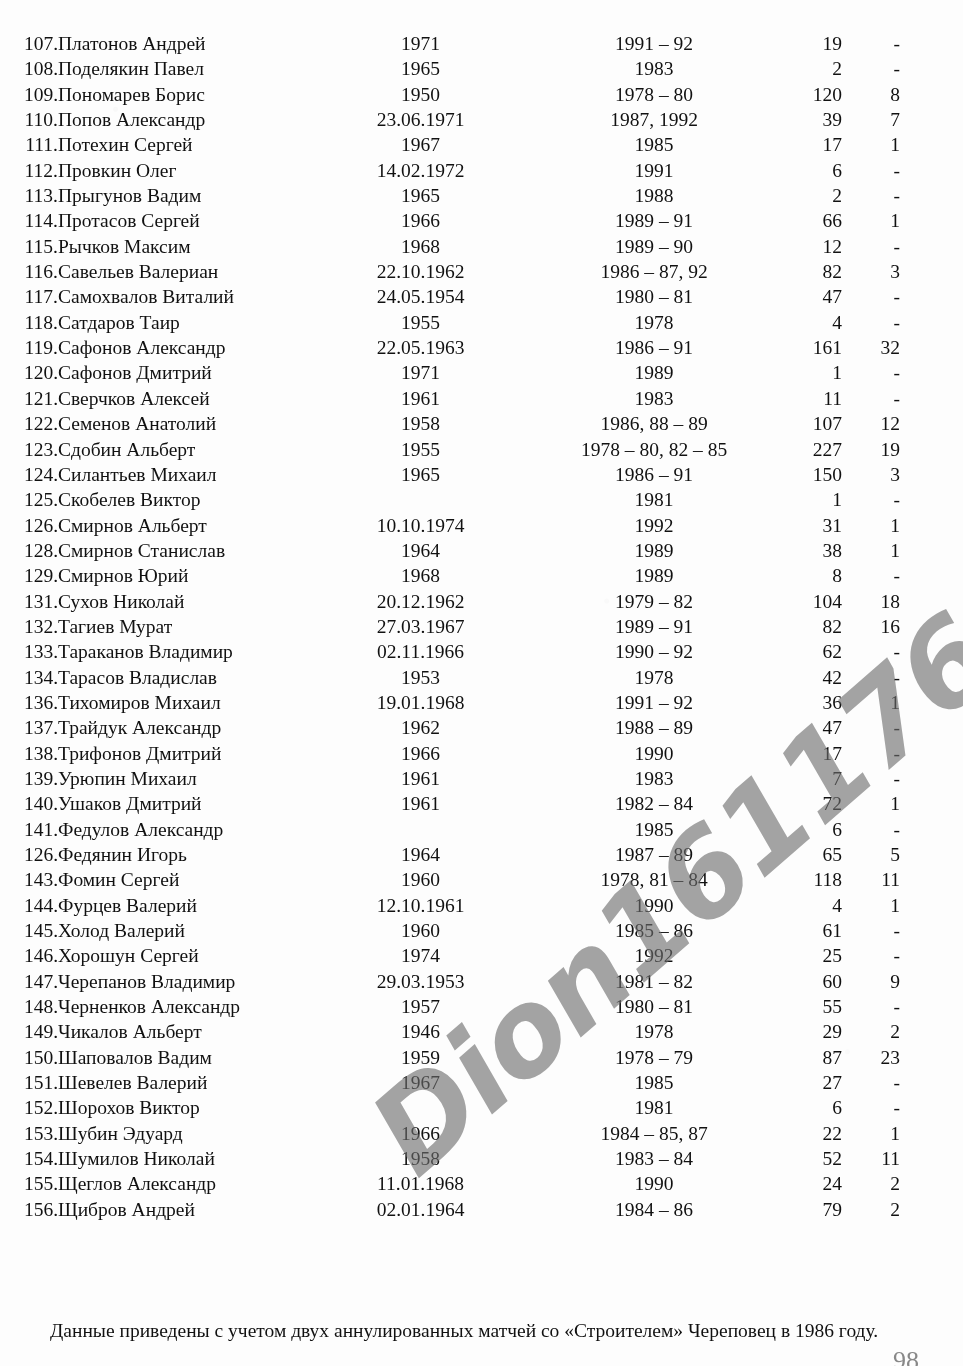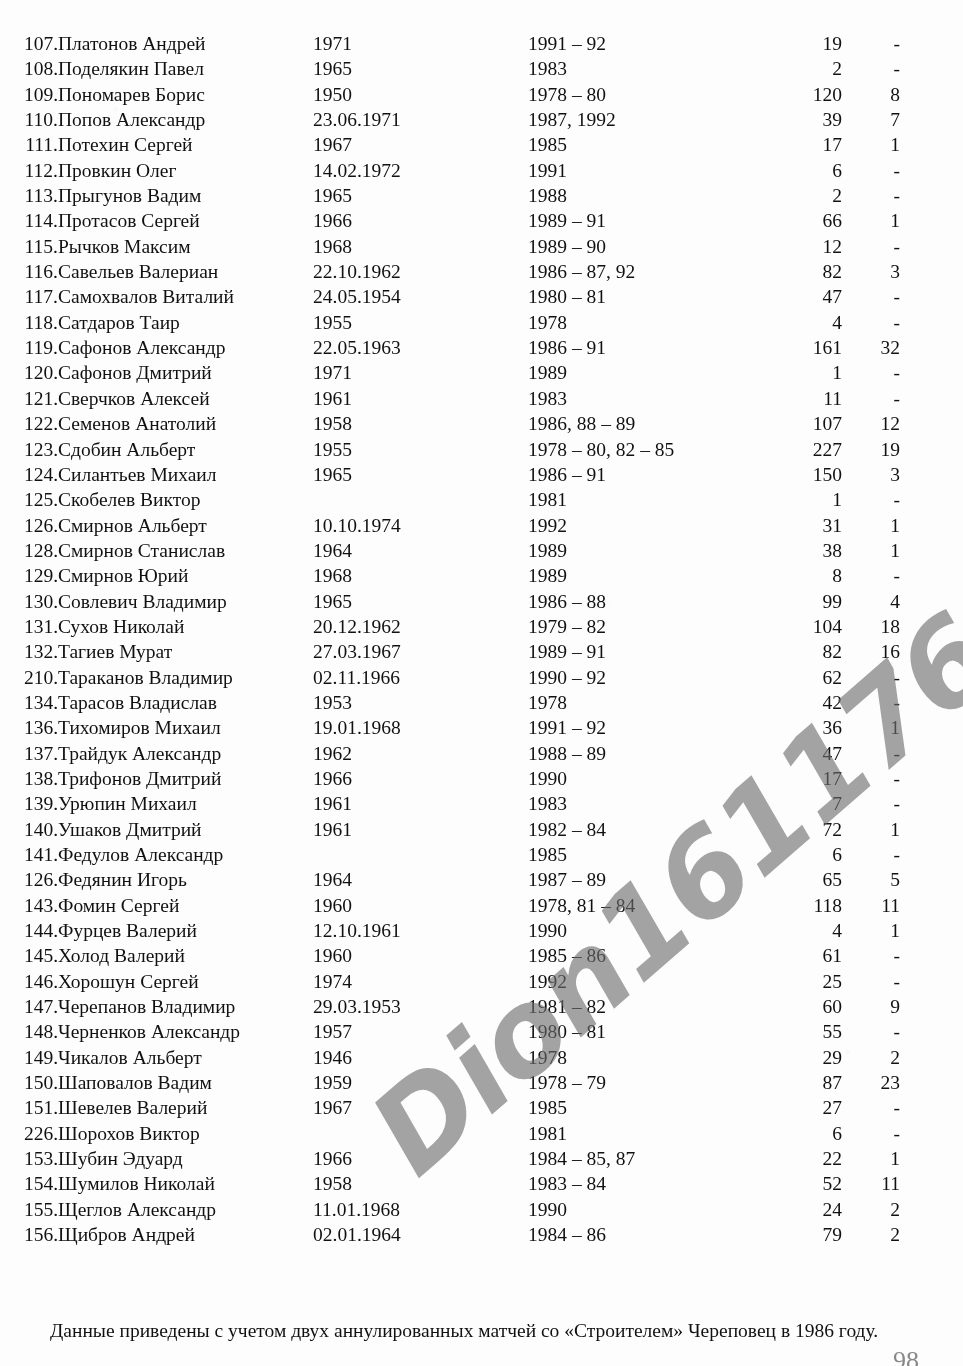--- a/index.html
+++ b/index.html
@@ -72,25 +72,26 @@
     width: 58px;
     text-align: right;
     padding-right: 0;
   }
   .c-name {
     padding-left: 18px;
     text-align: left;
   }
   .c-born {
     width: 215px;
-    text-align: left;
+    text-align: center;
     padding-right: 0;
   }
   .c-seasons {
     width: 252px;
+    text-align: center;
     padding-right: 0;
   }
   .c-games {
     width: 62px;
     text-align: right;
   }
   .c-goals {
     width: 58px;
     text-align: right;
     padding-right: 35px;
@@ -304,45 +305,37 @@
         </tr>
         <tr>
           <td class="c-num">129.</td>
           <td class="c-name">Смирнов Юрий</td>
           <td class="c-born">1968</td>
           <td class="c-seasons">1989</td>
           <td class="c-games">8</td>
           <td class="c-goals">-</td>
         </tr>
         <tr>
-          <td class="c-num">130.</td>
-          <td class="c-name">Совлевич Владимир</td>
-          <td class="c-born">1965</td>
-          <td class="c-seasons">1986 – 88</td>
-          <td class="c-games">99</td>
-          <td class="c-goals">4</td>
-        </tr>
-        <tr>
           <td class="c-num">131.</td>
           <td class="c-name">Сухов Николай</td>
           <td class="c-born">20.12.1962</td>
           <td class="c-seasons">1979 – 82</td>
           <td class="c-games">104</td>
           <td class="c-goals">18</td>
         </tr>
         <tr>
           <td class="c-num">132.</td>
           <td class="c-name">Тагиев Мурат</td>
           <td class="c-born">27.03.1967</td>
           <td class="c-seasons">1989 – 91</td>
           <td class="c-games">82</td>
           <td class="c-goals">16</td>
         </tr>
         <tr>
-          <td class="c-num">210.</td>
+          <td class="c-num">133.</td>
           <td class="c-name">Тараканов Владимир</td>
           <td class="c-born">02.11.1966</td>
           <td class="c-seasons">1990 – 92</td>
           <td class="c-games">62</td>
           <td class="c-goals">-</td>
         </tr>
         <tr>
           <td class="c-num">134.</td>
           <td class="c-name">Тарасов Владислав</td>
           <td class="c-born">1953</td>
@@ -472,21 +465,21 @@
         </tr>
         <tr>
           <td class="c-num">151.</td>
           <td class="c-name">Шевелев Валерий</td>
           <td class="c-born">1967</td>
           <td class="c-seasons">1985</td>
           <td class="c-games">27</td>
           <td class="c-goals">-</td>
         </tr>
         <tr>
-          <td class="c-num">226.</td>
+          <td class="c-num">152.</td>
           <td class="c-name">Шорохов Виктор</td>
           <td class="c-born"></td>
           <td class="c-seasons">1981</td>
           <td class="c-games">6</td>
           <td class="c-goals">-</td>
         </tr>
         <tr>
           <td class="c-num">153.</td>
           <td class="c-name">Шубин Эдуард</td>
           <td class="c-born">1966</td>

